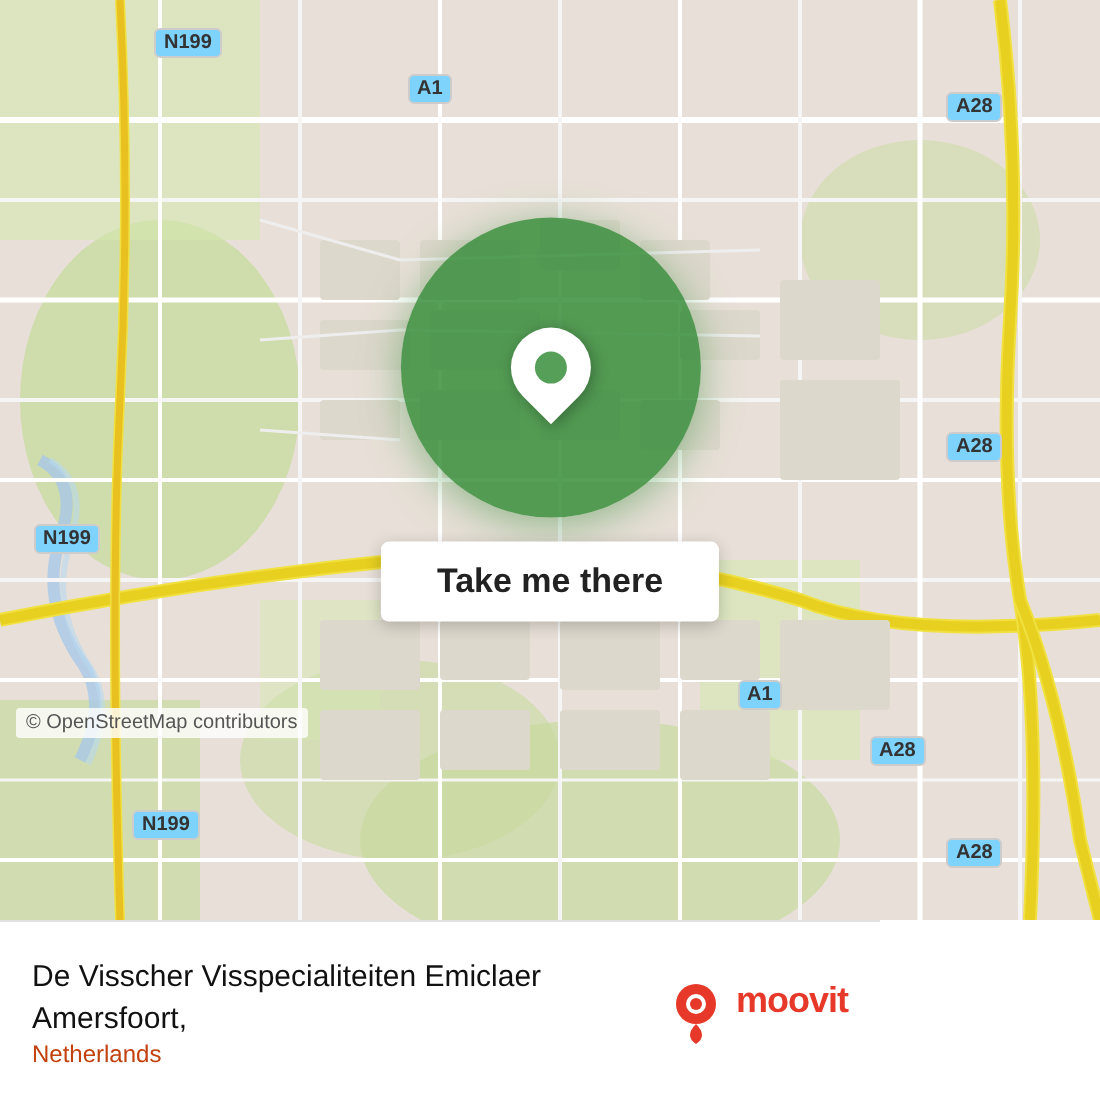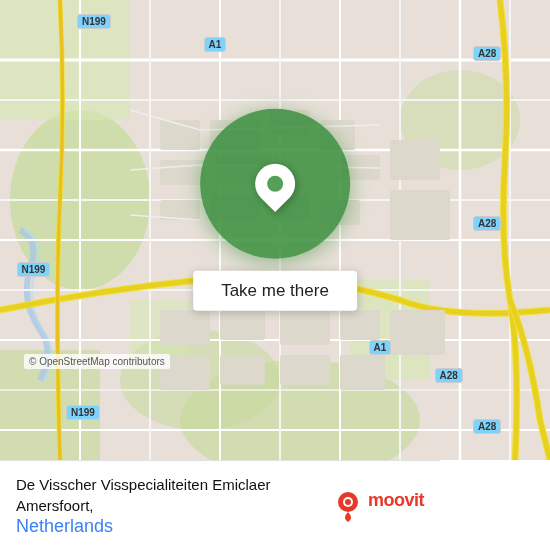--- a/index.html
+++ b/index.html
@@ -77,21 +77,21 @@
       transform: translate(-50%, -50%);
     }
 
     #take-me-there-btn {
       margin-top: 12px;
       background: #fff;
       border: none;
       border-radius: 4px;
       padding: 10px 28px;
       font-size: 17px;
-      font-weight: 400;
+      font-weight: 700;
       color: #222;
       cursor: pointer;
       box-shadow: 0 2px 8px rgba(0,0,0,0.2);
       white-space: nowrap;
     }
 
     
     .road-label {
       position: absolute;
       font-size: 10px;
@@ -110,43 +110,43 @@
       background: #fff;
       display: flex;
       align-items: center;
       padding: 0 16px;
       border-top: 1px solid #e0e0e0;
     }
 
     #osm-credit {
       position: absolute;
       bottom: 91px;
-      left: 24px;
+      left: 8px;
       font-size: 10px;
       color: #555;
       background: rgba(255,255,255,0.8);
       padding: 2px 5px;
       border-radius: 2px;
       z-index: 10;
     }
 
     #info-content {
       flex: 1;
     }
 
     #place-name {
       font-size: 15px;
       font-weight: 500;
       color: #111;
       line-height: 1.4;
     }
 
     #place-country {
-      font-size: 18px;
-      color: #3b82f6;
+      font-size: 12px;
+      color: #c2410c;
     }
 
     #moovit-logo {
       display: flex;
       align-items: flex-start;
       gap: 4px;
       margin-left: 16px;
     }
 
     #moovit-icon {

